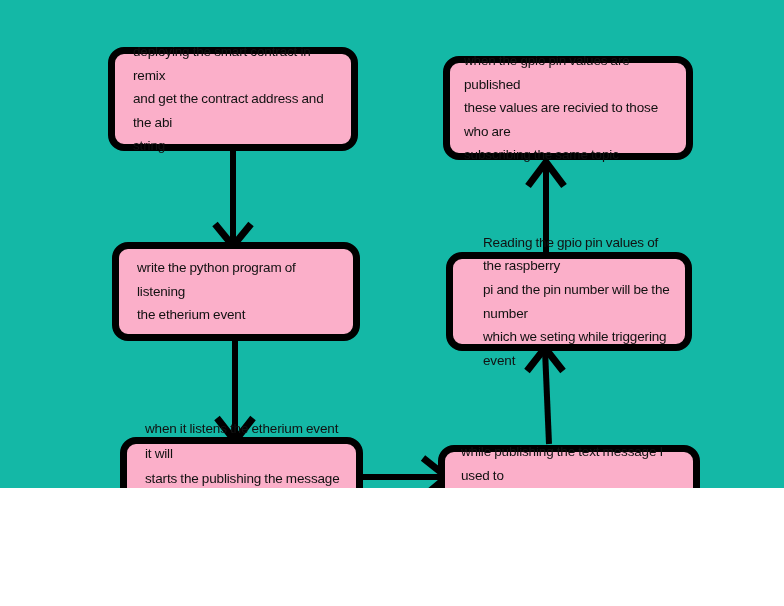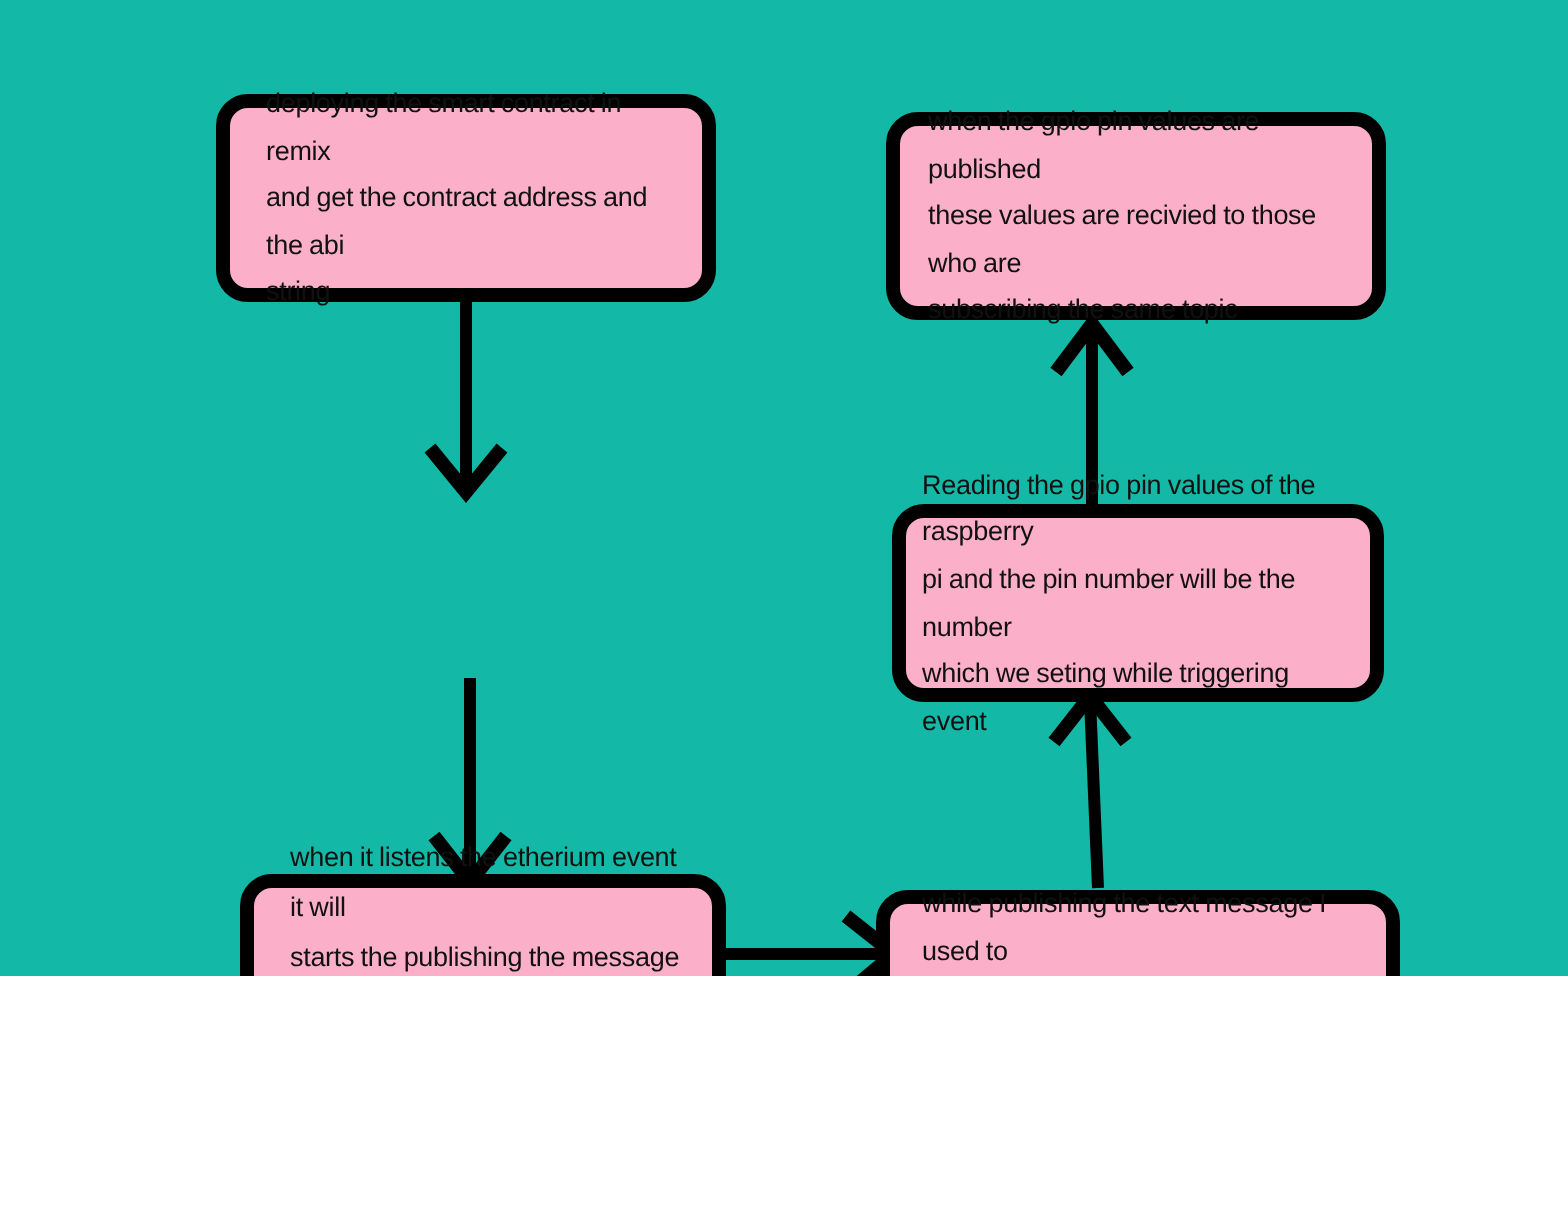--- a/index.html
+++ b/index.html
@@ -42,21 +42,21 @@
   
   #node-deploy      { left: 108px; top: 47px;  width: 250px; height: 104px; }
   #node-subscribe   { left: 443px; top: 56px;  width: 250px; height: 104px; }
   #node-python      { left: 112px; top: 242px; width: 248px; height: 99px;  }
   #node-reading     { left: 446px; top: 252px; width: 246px; height: 99px;  }
   #node-listen      { left: 120px; top: 437px; width: 243px; height: 85px;  }
   #node-while       { left: 438px; top: 445px; width: 262px; height: 85px;  }
 
   #node-listen .node-text { line-height: 1.85; }
   #node-while .node-text  { padding-left: 16px; }
-  #node-reading .node-text{ padding-left: 8px; padding-right: 6px; }
+  #node-reading .node-text{ padding-left: 30px; padding-right: 6px; }
   #node-subscribe .node-text { padding-left: 14px; }
 
   .arrows {
     position: absolute;
     left: 0;
     top: 0;
     width: 784px;
     height: 606px;
     z-index: 1;
     pointer-events: none;
@@ -100,20 +100,24 @@
 and get the contract address and the abi
 string</span>
   </div>
 
   <div class="node" id="node-subscribe">
     <span class="node-text">when the gpio pin values are published
 these values are recivied to those who are
 subscribing the same topic</span>
   </div>
 
+  <div class="node" id="node-python">
+    <span class="node-text">write the python program of listening
+the etherium event</span>
+  </div>
 
   <div class="node" id="node-reading">
     <span class="node-text">Reading the gpio pin values of the raspberry
 pi and the pin number will be the number
 which we seting while triggering event</span>
   </div>
 
   <div class="node" id="node-listen">
     <span class="node-text">when it listens the etherium event it will
 starts the publishing  the message using

